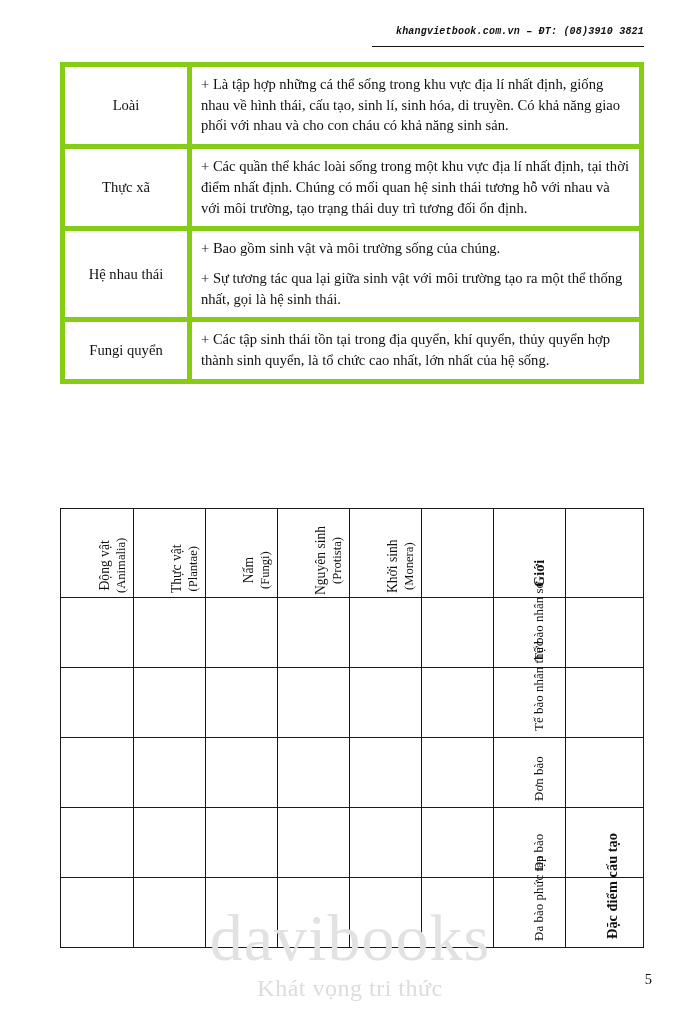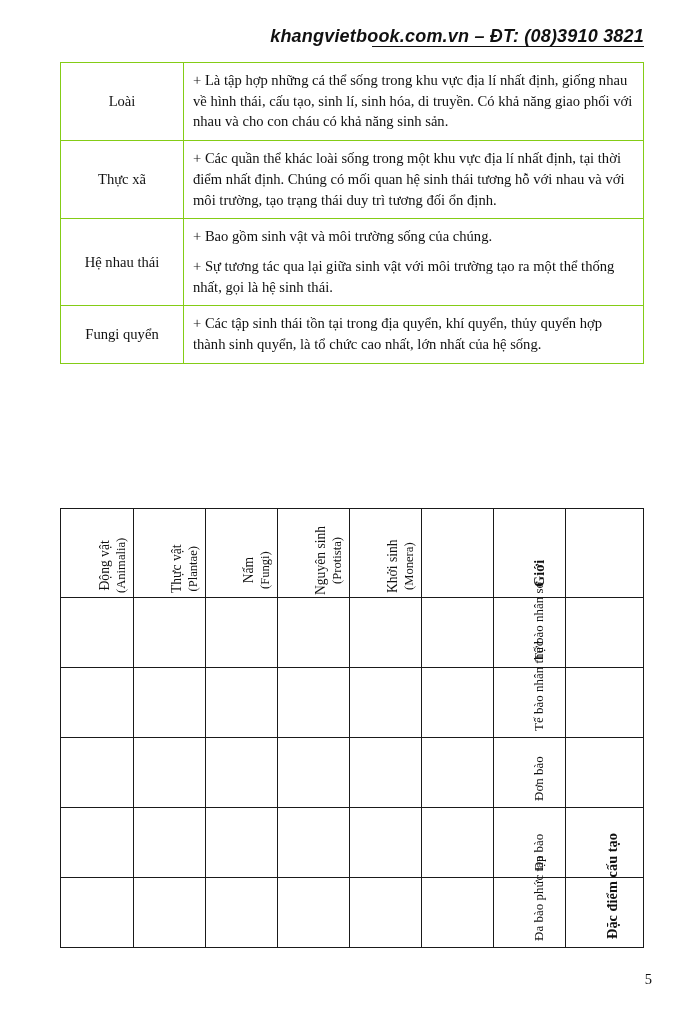--- a/index.html
+++ b/index.html
@@ -21,24 +21,24 @@
     height: 1036px;
     box-sizing: border-box;
     padding: 0;
   }
 
   
   .header {
     position: absolute;
     top: 26px;
     right: 56px;
-    font-family: Liberation Sans, sans-serif;
+    font-family: Liberation Mono, monospace;
     font-style: italic;
     font-weight: bold;
-    font-size: 18px;
+    font-size: 10px;
     letter-spacing: 0.2px;
     color: #111;
     white-space: nowrap;
   }
   .header-rule {
     position: absolute;
     top: 46px;
     left: 372px;
     width: 272px;
     height: 1px;
@@ -48,21 +48,21 @@
   
   .table1 {
     position: absolute;
     top: 62px;
     left: 60px;
     width: 584px;
     border-collapse: collapse;
     table-layout: fixed;
   }
   .table1 td {
-    border: 1px solid #84cc16;
+    border: 5px solid #84cc16;
     vertical-align: middle;
     padding: 7px 9px 8px 9px;
     font-size: 14.6px;
     line-height: 1.42;
   }
   .table1 td.term {
     width: 104px;
     text-align: center;
     vertical-align: middle;
   }
@@ -254,16 +254,20 @@
       <span>Đa bào</span>
     </div>
     <div class="rot small" style="left:470px; top:432px;">
       <span>Đa bào phức tạp</span>
     </div>
 
     <div class="rot bold" style="left:543px; top:430px;">Đặc điểm cấu tạo</div>
 
   </div>
 
+  <div class="watermark">
+    <div class="wm-main">davibooks</div>
+    <div class="wm-sub">Khát vọng tri thức</div>
+  </div>
 
   <div class="page-number">5</div>
 
 </div>
 
 </body></html>

